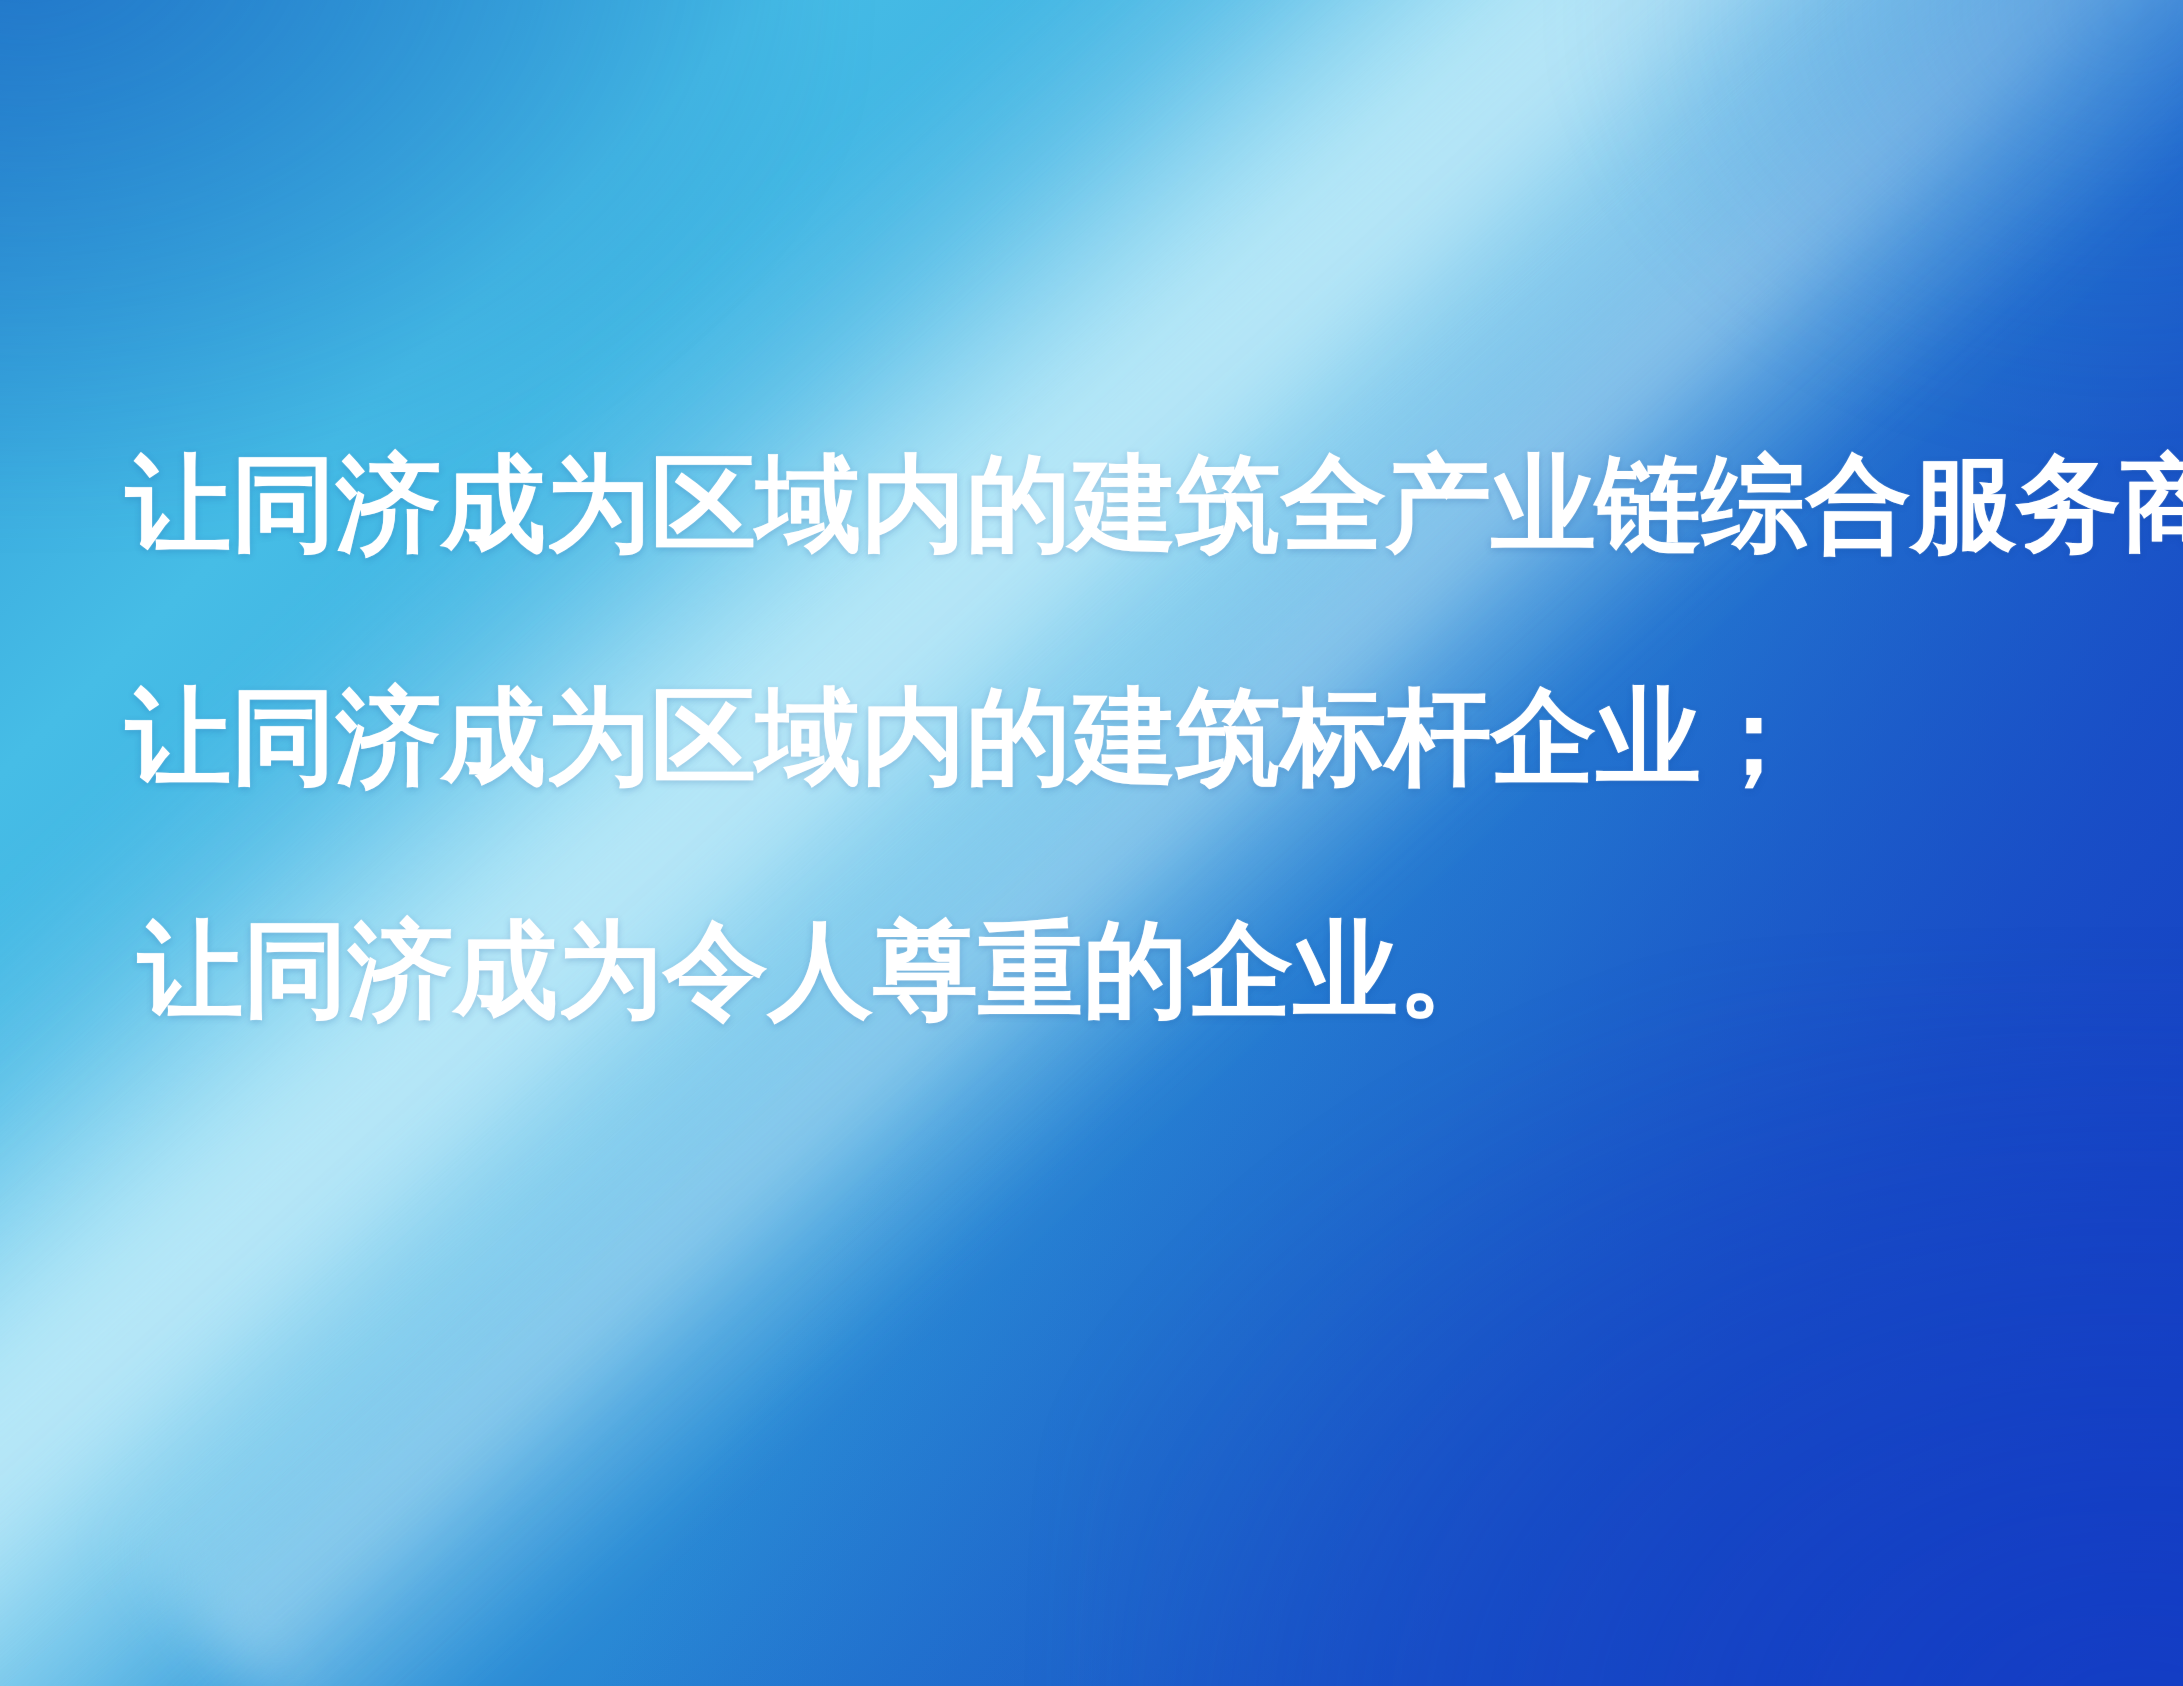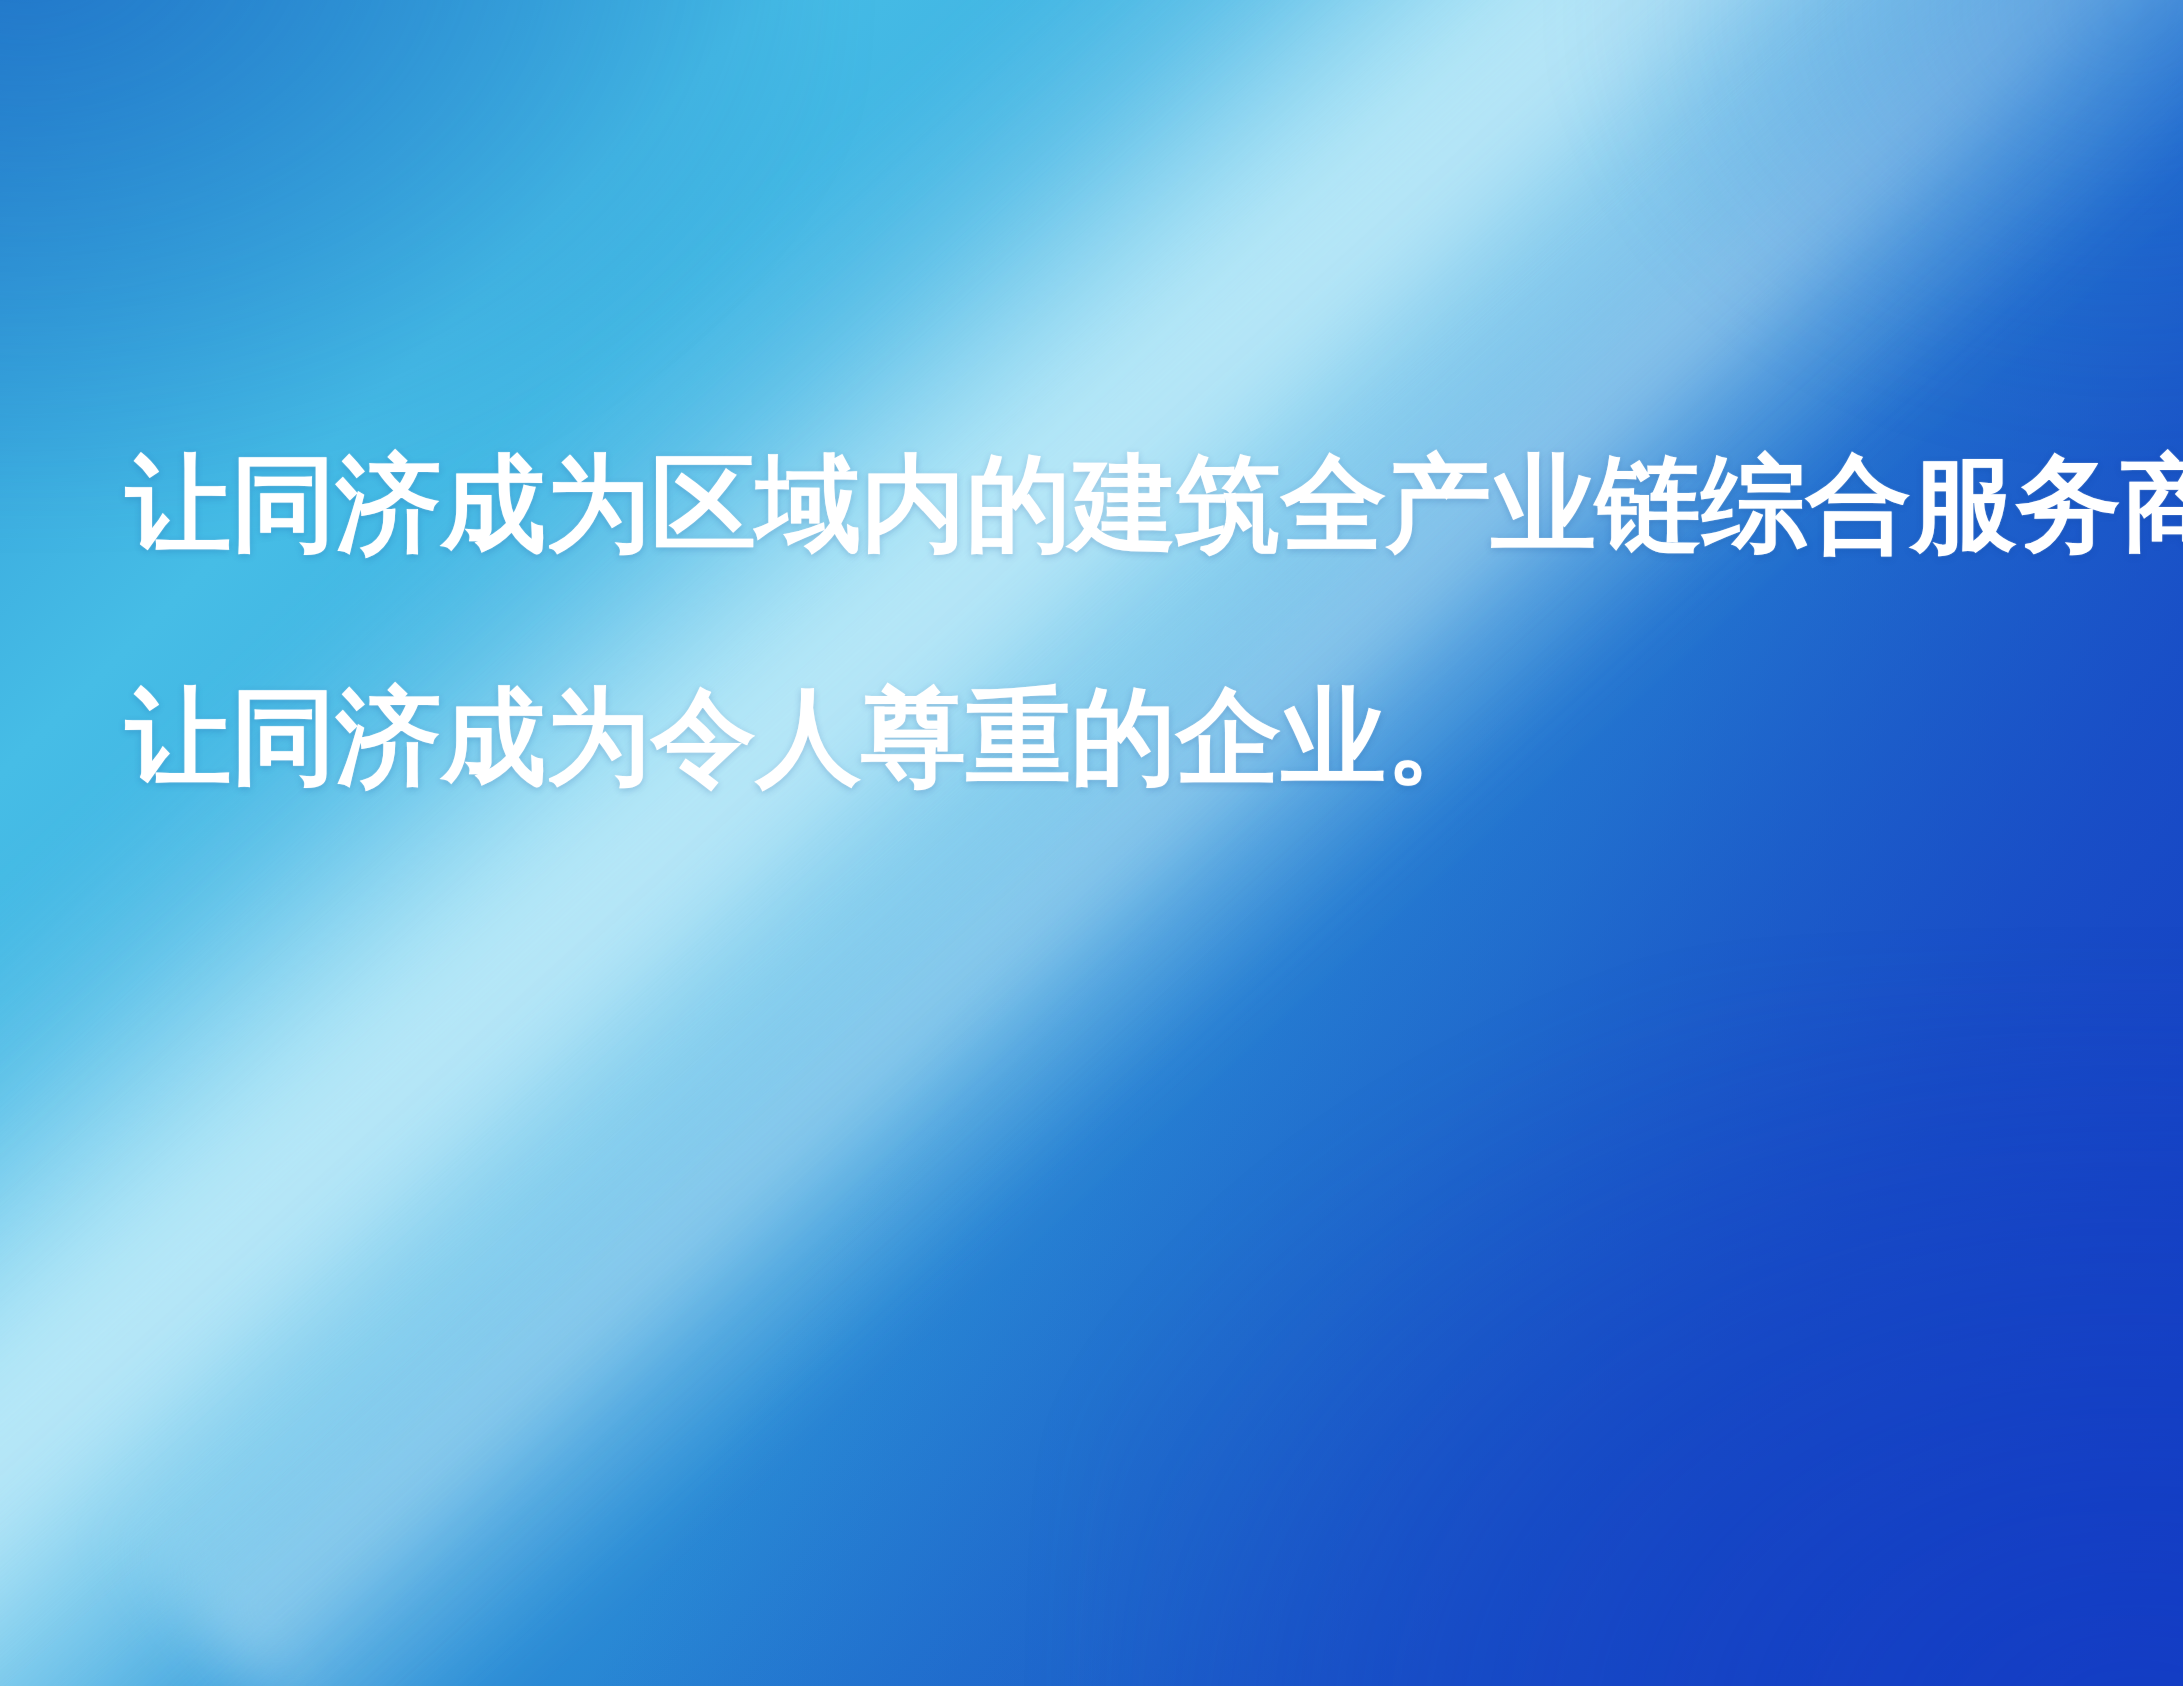--- a/index.html
+++ b/index.html
@@ -174,36 +174,37 @@
     font-size: 105px;
     line-height: 1;
     font-weight: bold;
     letter-spacing: 0px;
     white-space: nowrap;
     margin: 0 0 128px 0;
     text-shadow:
       0 0 1.5px rgba(255,255,255,0.55),
       0 2.3px 7.5px rgba(10,60,140,0.22);
   }
-  .line:last-child { margin-bottom: 0; }
+  .line:last-child { margin-bottom: 0; margin-left: 12px; }
 </style>
 </head>
 <body>
 
 <div id="slide">
 
   <div class="bg-base"></div>
   <div class="bg-deep"></div>
   <div class="band-lower"></div>
   <div class="band-main"></div>
   <div class="band-upper"></div>
   <div class="band-thin"></div>
   <div class="vignette-tl"></div>
   <div class="vignette-tr"></div>
   <div class="vignette-br"></div>
 
   <div class="text-block">
     <p class="line">让同济成为区域内的建筑全产业链综合服务商；</p>
+    <p class="line">让同济成为区域内的建筑标杆企业；</p>
     <p class="line">让同济成为令人尊重的企业。</p>
   </div>
 
 </div>
 
 
 </body></html>

